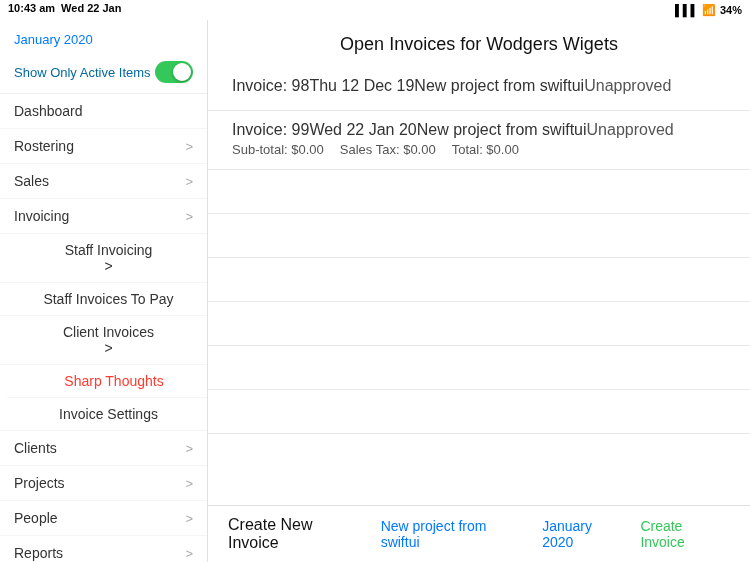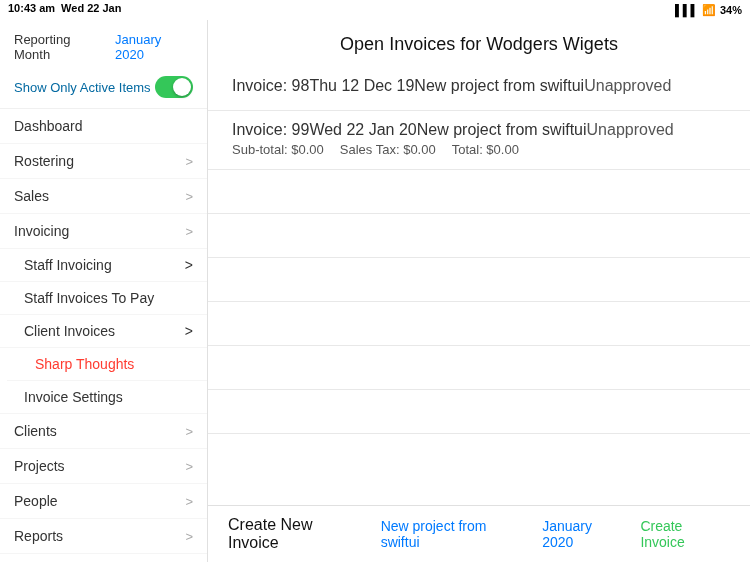--- a/index.html
+++ b/index.html
@@ -95,20 +95,21 @@
     }
     .nav-item .chevron { color: #aaa; font-size: 13px; }
     .nav-sub-item {
       display: flex;
       align-items: center;
       padding: 8px 14px 8px 24px;
       font-size: 14px;
       color: #333;
       cursor: pointer;
       border-bottom: 1px solid #f5f5f5;
+      flex-direction: column;
     }
     .nav-sub-item.client-link {
       color: #ff3b30;
       padding-left: 28px;
       margin-left: 7px;
     }
     .nav-sub-item.client-link.active {
       font-weight: 500;
     }
     .nav-item.no-chevron {}
@@ -195,21 +196,20 @@
     <span>📶</span>
     <span>34%</span>
   </div>
 </div>
 
 <div class="app-container">
 
   <div class="sidebar">
     <div class="sidebar-top">
       <div class="reporting-month-row">
-        <span>Reporting Month</span>
         <span class="reporting-month-value">January 2020</span>
       </div>
       <div class="show-active-row">
         <span>Show Only Active Items</span>
         <div class="toggle">
           <div class="toggle-knob"></div>
         </div>
       </div>
     </div>
 

